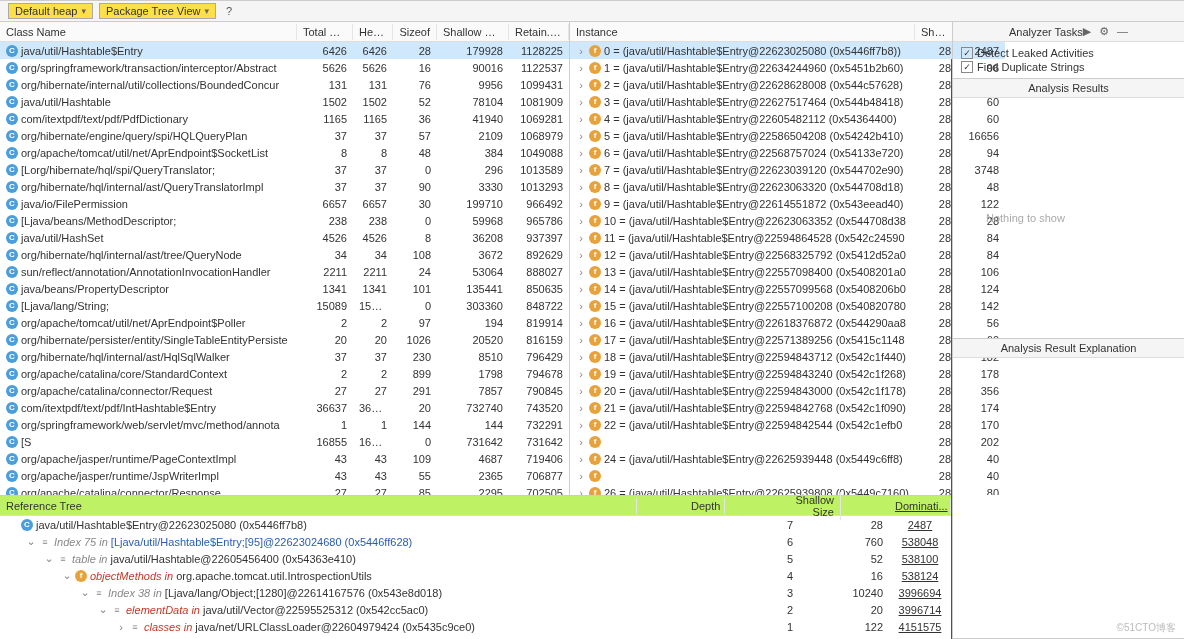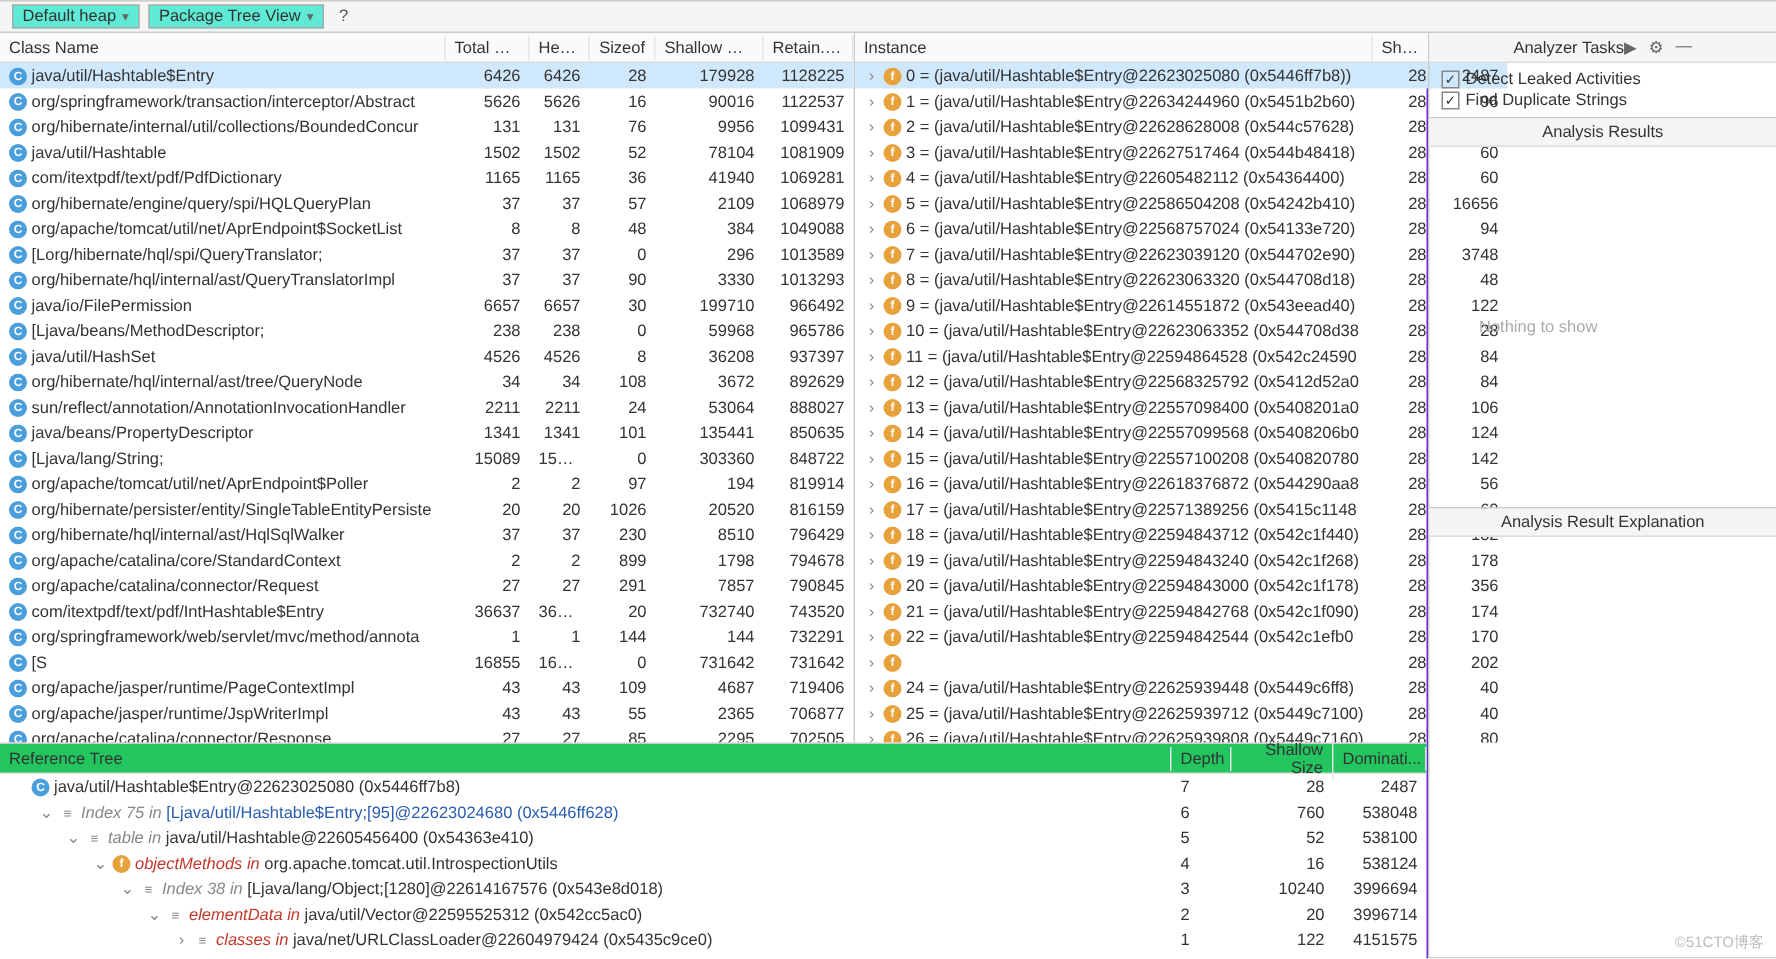--- a/index.html
+++ b/index.html
@@ -1,18 +1,18 @@
 <!DOCTYPE html>
 <html><head>
 <meta charset="utf-8">
 <style>
 * { box-sizing: border-box; margin: 0; padding: 0; font-family: "Segoe UI", Arial, sans-serif; font-size: 11px; }
 body { background: #fff; color: #333; width: 1184px; height: 639px; overflow: hidden; display: flex; flex-direction: column; }
 .toolbar { height: 22px; border-top: 1px solid #ccc; border-bottom: 1px solid #ccc; display: flex; align-items: center; padding: 0 8px; background: #f5f5f5; gap: 6px; }
-.dropdown { border: 1px solid #aaa; background: #5eead4; padding: 1px 6px; display: flex; align-items: center; gap: 4px; cursor: pointer; }
+.dropdown { border: 1px solid #aaa; background: #fde047; padding: 1px 6px; display: flex; align-items: center; gap: 4px; cursor: pointer; }
 .chevron { font-size: 9px; color: #666; }
 .help-btn { color: #555; cursor: pointer; padding: 0 4px; }
 .main-area { flex: 1; display: flex; min-height: 0; }
 .left-col { flex: 1; display: flex; flex-direction: column; min-width: 0; border-right: 1px solid #6d28d9; }
 .right-col { width: 232px; display: flex; flex-direction: column; border-left: 1px solid #ccc; }
 .tables-row { flex: 1; display: flex; min-height: 0; }
 .class-panel { width: 578px; display: flex; flex-direction: column; border-right: 1px solid #ccc; }
 .instance-panel { flex: 1; display: flex; flex-direction: column; }
 .table-header { display: flex; background: #fafafa; border-bottom: 1px solid #ddd; height: 20px; align-items: center; font-weight: 400; color: #333; }
 .table-header > div { padding: 2px 6px; border-right: 1px solid #e5e5e5; white-space: nowrap; overflow: hidden; text-overflow: ellipsis; }
@@ -27,26 +27,26 @@
 .cls-sizeof { width: 44px; }
 .cls-shallow { width: 72px; }
 .cls-retain { width: 60px; }
 .inst-name { flex: 1; display: flex; align-items: center; gap: 3px; }
 .inst-shallow { width: 42px; }
 .inst-dom { width: 48px; }
 .icon-c { width: 12px; height: 12px; border-radius: 50%; background: #4a9edb; color: #fff; display: inline-flex; align-items: center; justify-content: center; font-size: 8px; font-weight: bold; flex-shrink: 0; }
 .icon-f { width: 12px; height: 12px; border-radius: 50%; background: #e8a23c; color: #fff; display: inline-flex; align-items: center; justify-content: center; font-size: 8px; font-weight: bold; flex-shrink: 0; }
 .expand { width: 10px; color: #888; cursor: pointer; flex-shrink: 0; text-align: center; }
 .ref-panel { height: 144px; border-top: 1px solid #ccc; display: flex; flex-direction: column; }
-.ref-header { display: flex; background: #22c55e; border-bottom: 1px solid #ddd; height: 20px; align-items: center; }
+.ref-header { display: flex; background: #bef264; border-bottom: 1px solid #ddd; height: 20px; align-items: center; gap: 48px; }
 .ref-header > div { padding: 2px 6px; border-right: 1px solid #e5e5e5; }
 .ref-name { flex: 1; }
 .ref-depth { width: 40px; text-align: left; }
 .ref-shallow { width: 68px; text-align: right; }
-.ref-dom { width: 62px; text-align: right; }
+.ref-dom { width: 62px; text-align: center; text-decoration: underline; }
 .ref-body { flex: 1; overflow: hidden; }
 .ref-row { display: flex; height: 17px; align-items: center; }
 .ref-row > div:first-child { flex: 1; display: flex; align-items: center; gap: 3px; white-space: nowrap; }
 .ref-row .num { padding: 0 6px; }
 .side-section { border-bottom: 1px solid #ccc; }
 .side-title { background: #f5f5f5; padding: 3px 8px; border-bottom: 1px solid #ddd; display: flex; align-items: center; justify-content: center; }
 .side-tools { display: flex; gap: 8px; color: #666; }
 .side-body { padding: 4px 8px; }
 .checkbox-row { display: flex; align-items: center; gap: 4px; padding: 1px 0; }
 .checkbox { width: 12px; height: 12px; border: 1px solid #888; display: inline-flex; align-items: center; justify-content: center; font-size: 9px; color: #333; }
@@ -614,21 +614,20 @@
                 <span class="icon-f">f</span>
                 <span>24 = (java/util/Hashtable$Entry@22625939448 (0x5449c6ff8)</span>
               </div>
               <div class="inst-shallow num">28</div>
               <div class="inst-dom num">40</div>
             </div>
             <div class="row">
               <div class="inst-name">
                 <span class="expand">›</span>
                 <span class="icon-f">f</span>
-                <span>25 = (java/util/Hashtable$Entry@22625939712 (0x5449c7100)</span>
               </div>
               <div class="inst-shallow num">28</div>
               <div class="inst-dom num">40</div>
             </div>
             <div class="row">
               <div class="inst-name">
                 <span class="expand">›</span>
                 <span class="icon-f">f</span>
                 <span>26 = (java/util/Hashtable$Entry@22625939808 (0x5449c7160)</span>
               </div>

